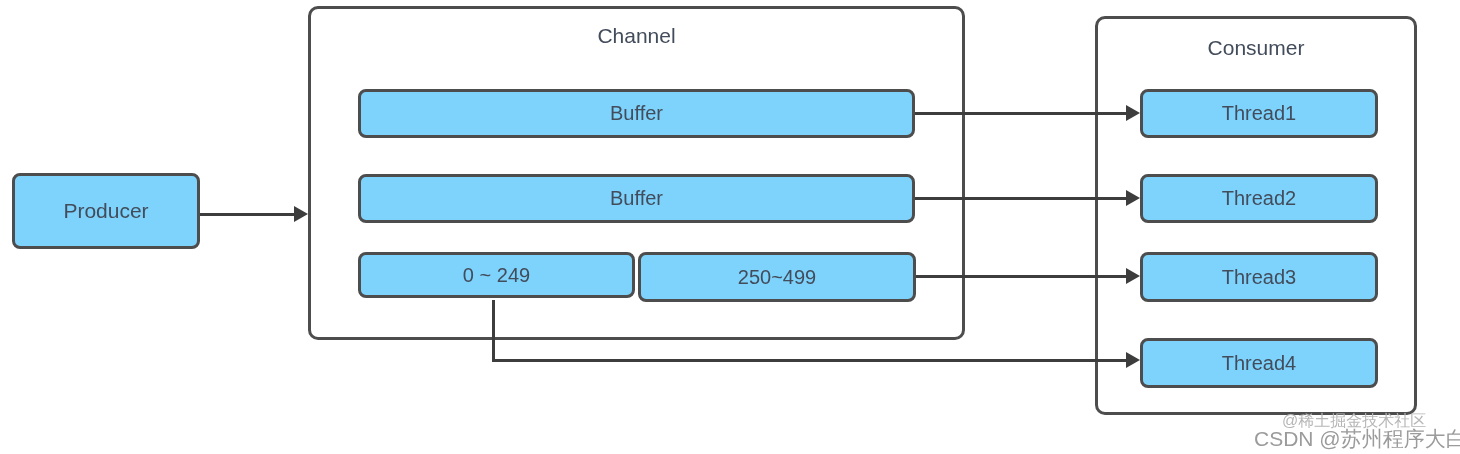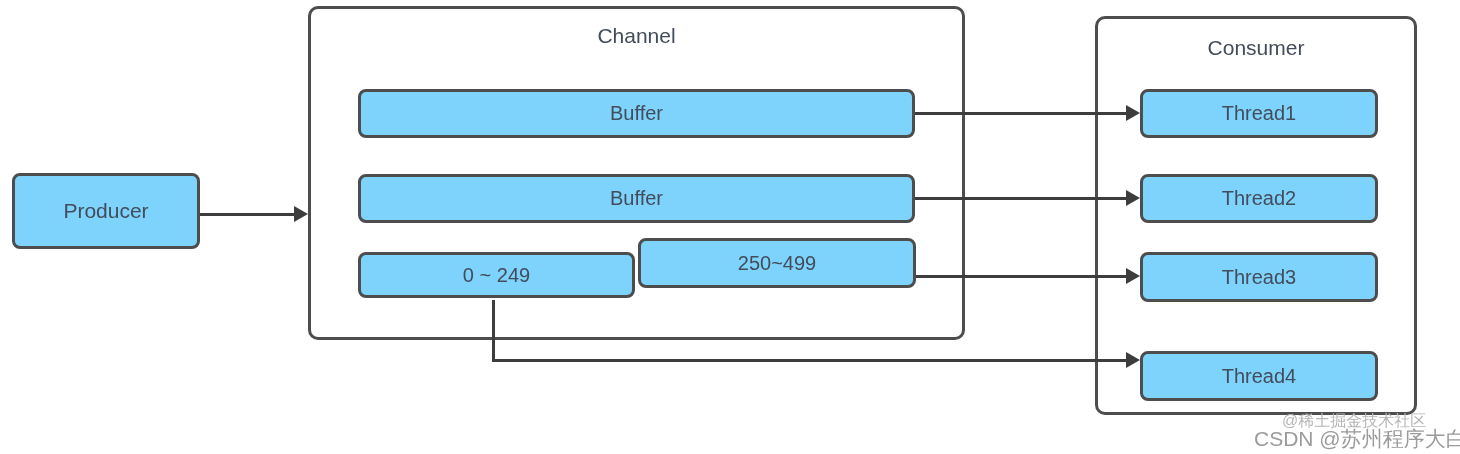--- a/index.html
+++ b/index.html
@@ -69,34 +69,34 @@
   <div class="box" style="left:358px; top:89px; width:557px; height:49px;">
     <span>Buffer</span>
   </div>
   <div class="box" style="left:358px; top:174px; width:557px; height:49px;">
     <span>Buffer</span>
   </div>
 
   <div class="box" style="left:358px; top:252px; width:277px; height:46px;">
     <span>0 ~ 249</span>
   </div>
-  <div class="box" style="left:638px; top:238px; width:278px; height:50px;">
+  <div class="box" style="left:638px; top:252px; width:278px; height:50px;">
     <span>250~499</span>
   </div>
 
   <div class="box" style="left:1140px; top:89px; width:238px; height:49px;">
     <span>Thread1</span>
   </div>
   <div class="box" style="left:1140px; top:174px; width:238px; height:49px;">
     <span>Thread2</span>
   </div>
   <div class="box" style="left:1140px; top:252px; width:238px; height:50px;">
     <span>Thread3</span>
   </div>
-  <div class="box" style="left:1140px; top:338px; width:238px; height:50px;margin-top:13px;">
+  <div class="box" style="left:1140px; top:338px; width:238px; height:50px;">
     <span>Thread4</span>
   </div>
 
   <div>
     <div class="hline" style="left:200px; top:213px; width:96px;"></div>
     <div class="arrowhead-right" style="left:294px; top:206px;"></div>
   </div>
 
   <div>
     <div class="hline" style="left:915px; top:112px; width:214px;"></div>

